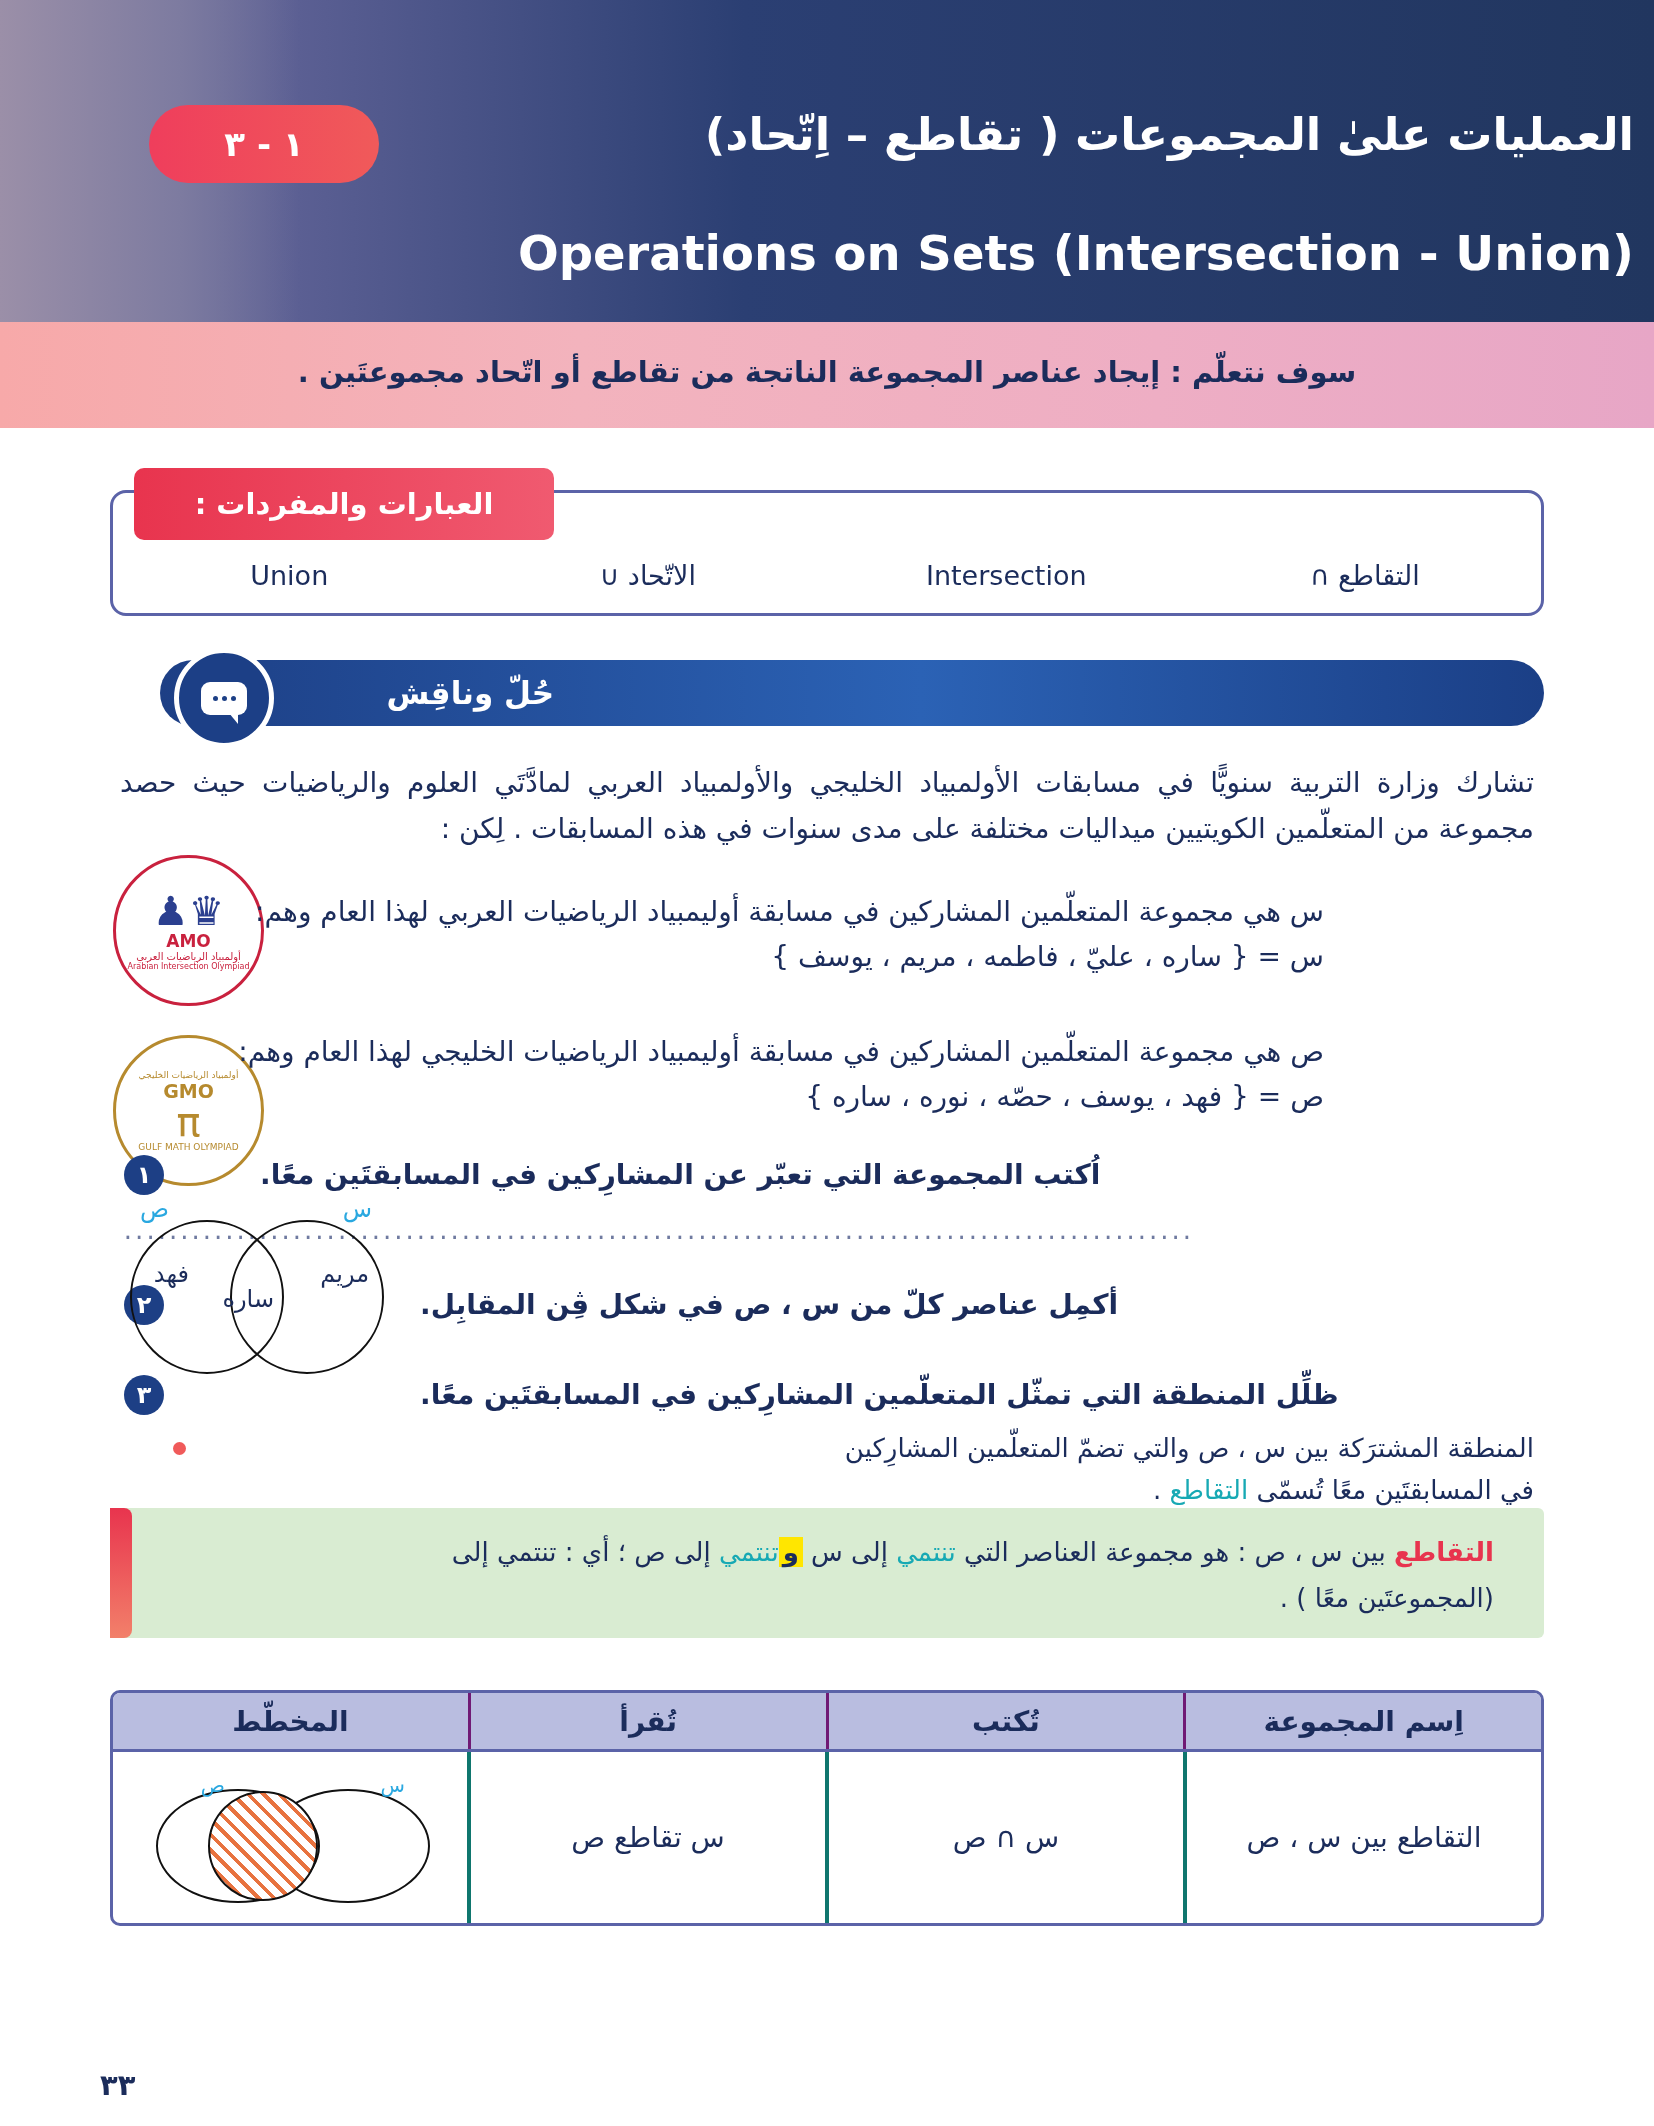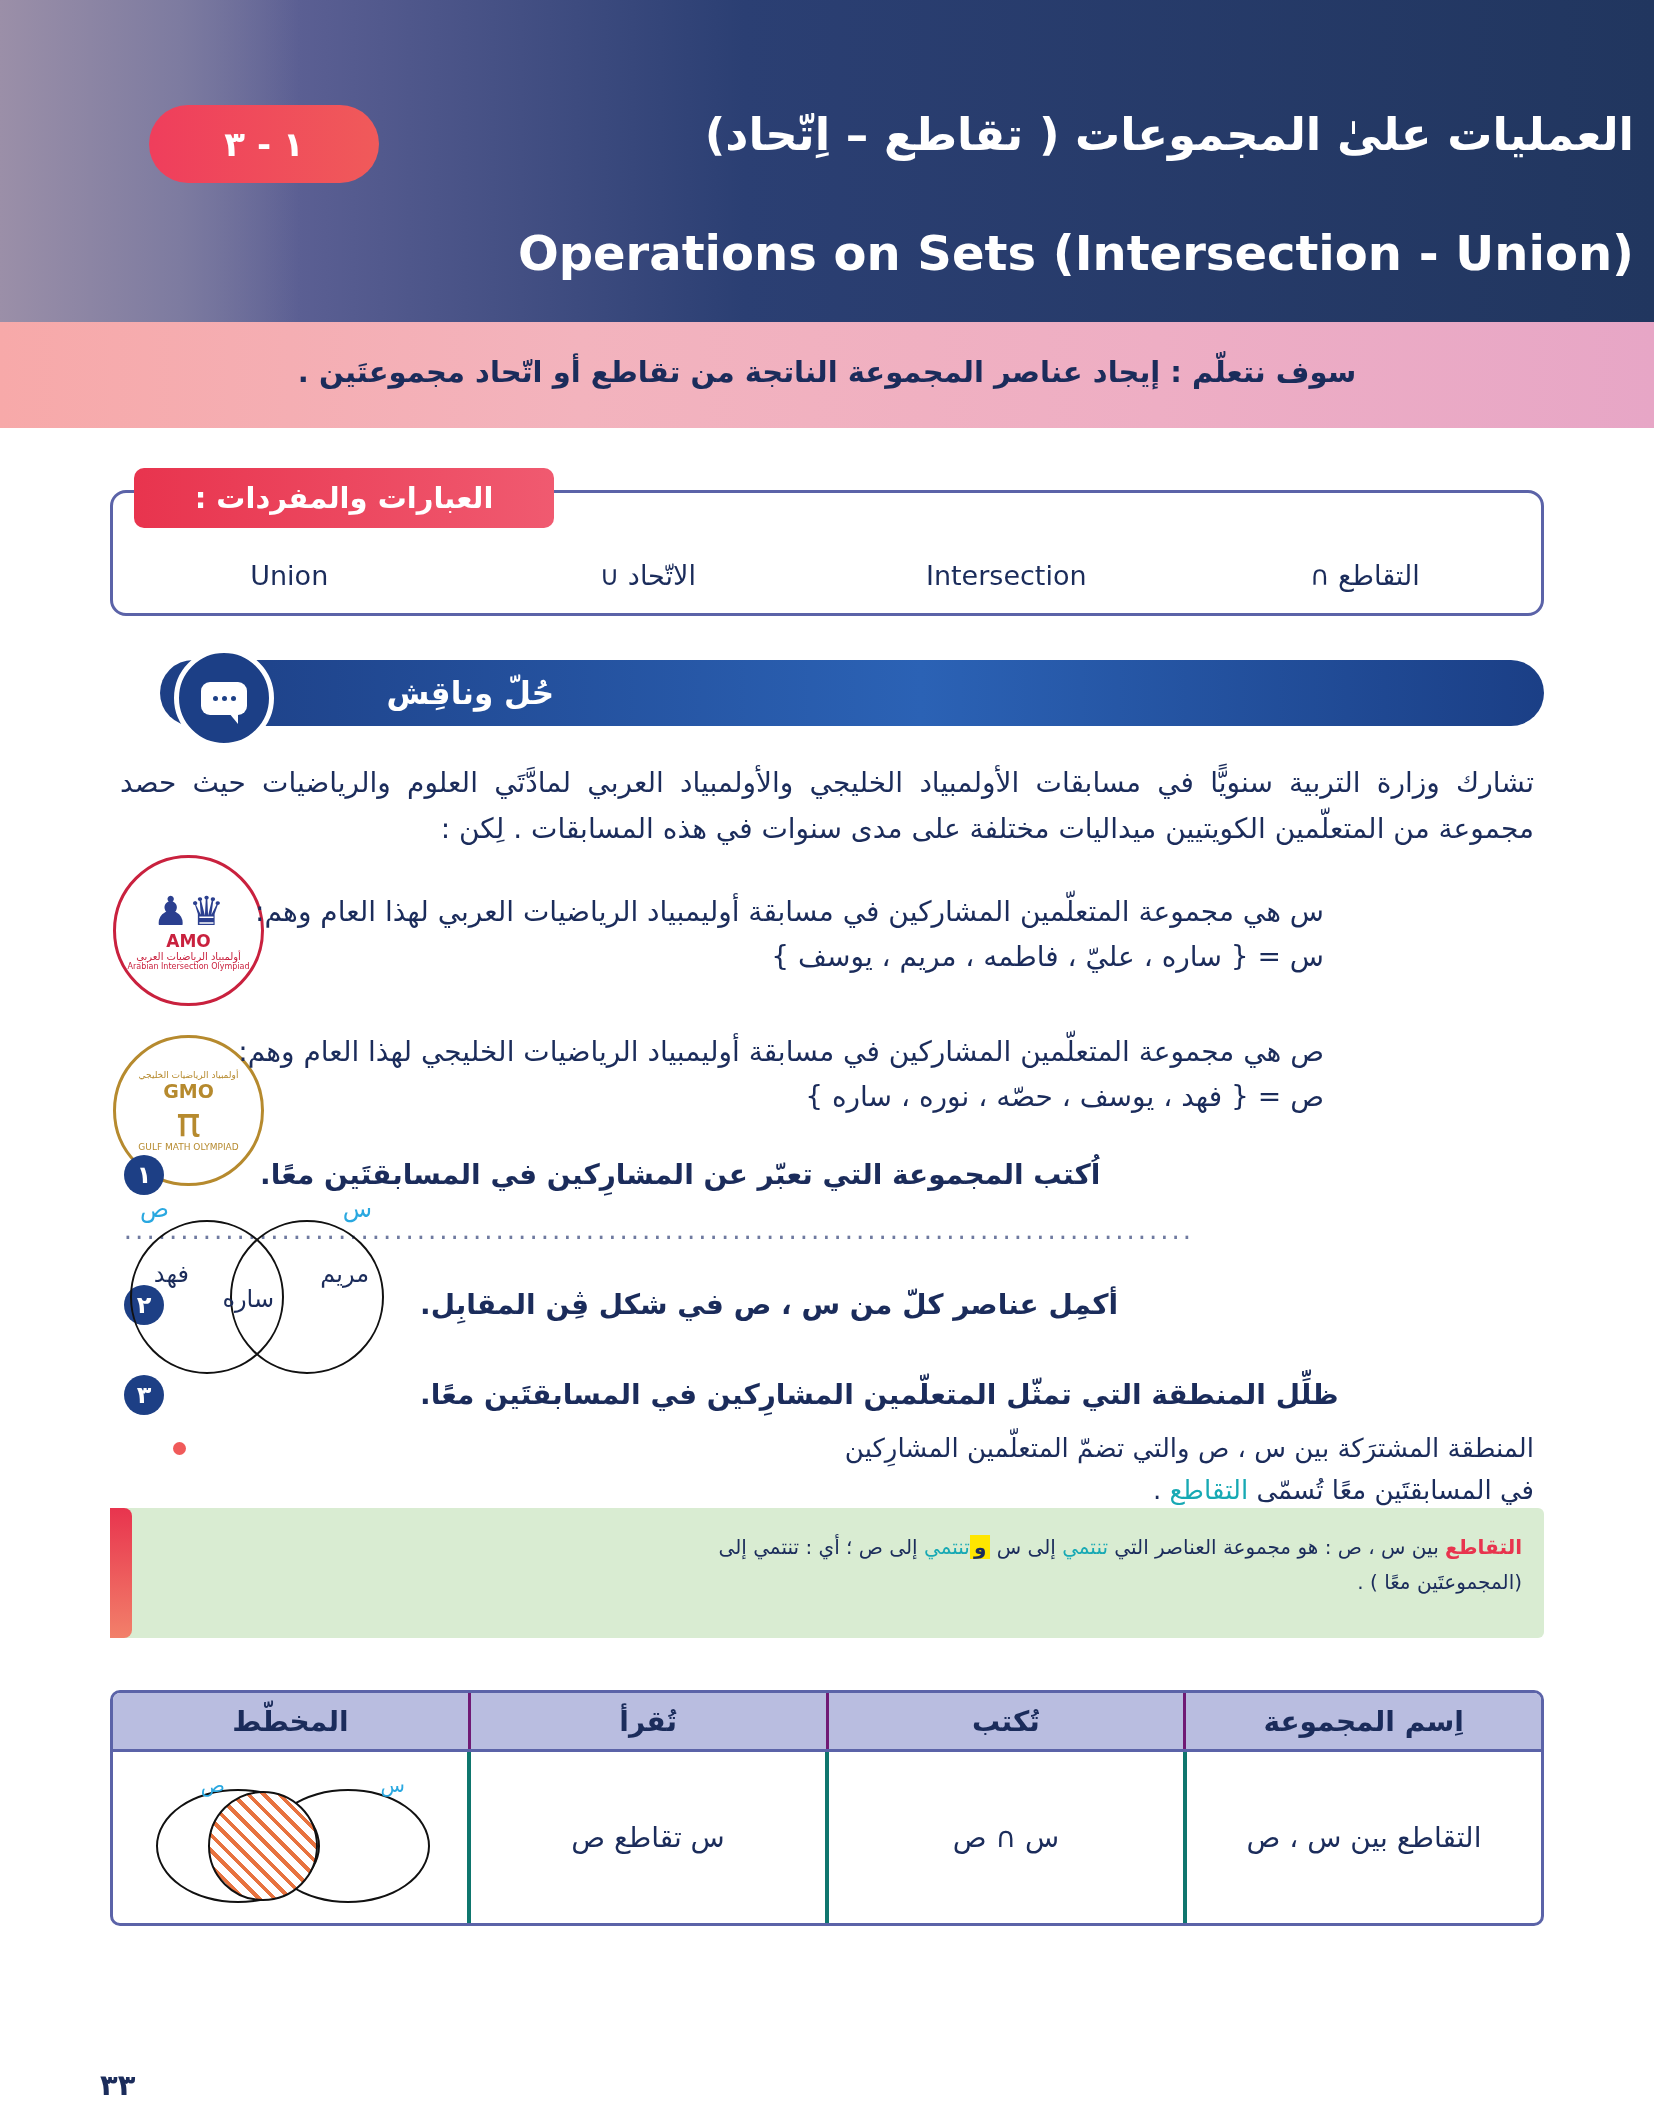--- a/index.html
+++ b/index.html
@@ -41,21 +41,21 @@
   .objective-band{
     position:absolute;left:0;top:322px;width:1654px;height:106px;
     background:linear-gradient(90deg,#f7a9a9 0%,#f3b3bd 35%,#eeaec4 70%,#e7a6c6 100%);
   }
   .objective-text{
     position:absolute;top:355px;right:0;width:1654px;
     text-align:center;color:#1b2c5b;font-size:29px;font-weight:bold;direction:rtl;padding-left:12px;
   }
   
   .vocab-title{
-    position:absolute;top:468px;right:1100px;width:420px;height:60px;
+    position:absolute;top:468px;right:1100px;width:420px;height:72px;
     background:linear-gradient(90deg,#e8344e 0%,#f05a70 100%);
     border-radius:10px 10px 10px 10px;
     display:flex;align-items:center;justify-content:center;
     color:#fff;font-size:29px;font-weight:bold;
   }
   .vocab-box{
     position:absolute;top:490px;right:110px;left:110px;height:120px;
     border:3px solid #5b63a8;border-radius:16px;background:#fff;
   }
   .vocab-row{
@@ -158,22 +158,22 @@
   .def-box{
     position:absolute;top:1508px;right:110px;left:110px;height:130px;
     background:#d9ecd2;border-radius:6px;
   }
   .def-bar{
     position:absolute;top:1508px;left:110px;width:22px;height:130px;
     background:linear-gradient(180deg,#e8344e 0%,#f2806a 100%);
     border-radius:0 8px 8px 0;
   }
   .def-text{
-    position:absolute;top:1530px;right:132px;left:160px;
-    direction:rtl;color:#1b2c5b;font-size:20px;line-height:1.75;text-align:right;
+    position:absolute;top:1530px;right:160px;left:160px;
+    direction:rtl;color:#1b2c5b;font-size:26px;line-height:1.75;text-align:right;
   }
   .red-b{color:#e8344e;font-weight:bold;}
   .hl{background:#ffe600;padding:0 4px;font-weight:bold;color:#1b2c5b;}
   
   .tbl{
     position:absolute;top:1690px;right:110px;left:110px;height:230px;
     border:3px solid #5b63a8;border-radius:10px;overflow:hidden;background:#fff;
   }
   .tbl-head{
     display:flex;flex-direction:row;height:56px;background:#b9bde0;

